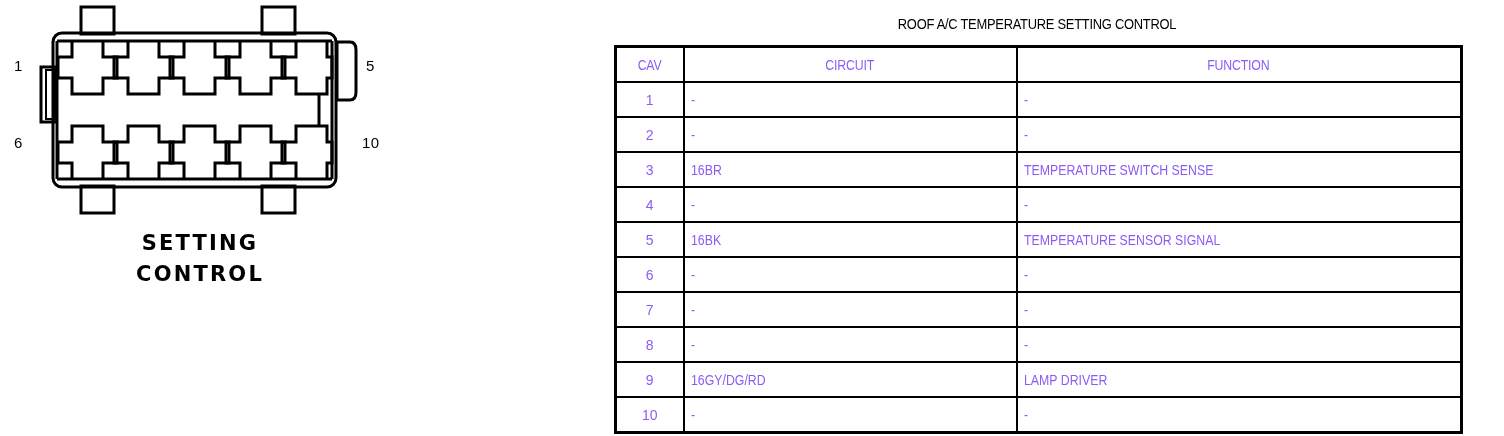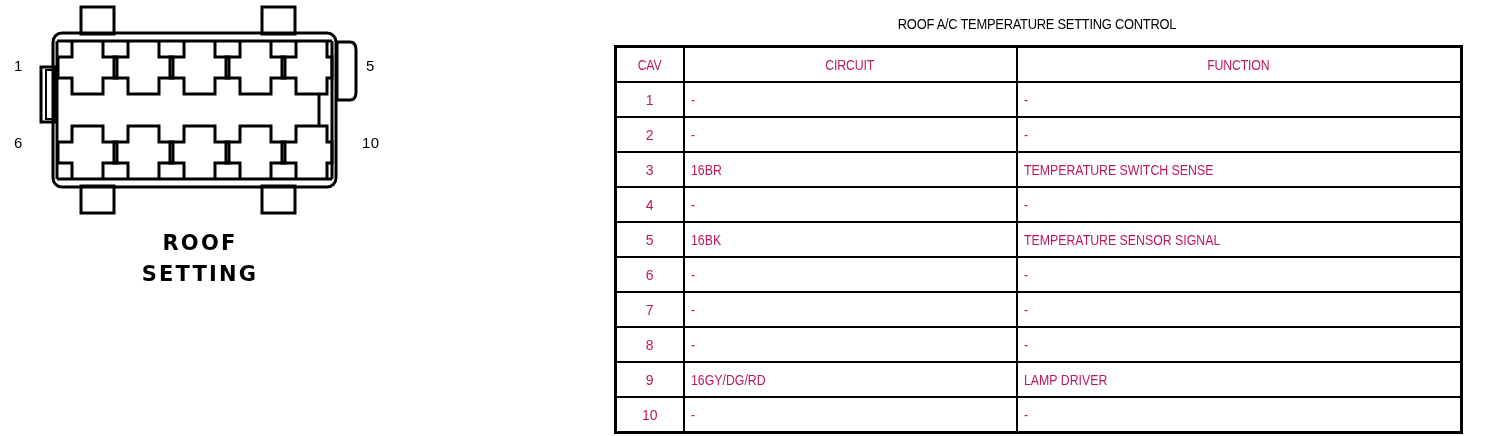--- a/index.html
+++ b/index.html
@@ -102,21 +102,21 @@
   #pinout-table col.col-function { width: 445px; }
 
   #pinout-table th,
   #pinout-table td {
     border: 2px solid #000;
     height: 33px;
     padding: 0;
     font-family: "Liberation Sans", sans-serif;
     font-size: 14px;
     font-weight: 400;
-    color: #be185d;
+    color: #8b5cf6;
     vertical-align: middle;
   }
   #pinout-table th {
     text-align: center;
     letter-spacing: -0.2px;
   }
   #pinout-table th .hdr-inner {
     display: inline-block;
     transform: scaleX(0.88);
   }
@@ -186,22 +186,22 @@
       </g>
     </svg>
   </div>
 
   <span class="pin-number" id="pin-label-1">1</span>
   <span class="pin-number" id="pin-label-6">6</span>
   <span class="pin-number" id="pin-label-5">5</span>
   <span class="pin-number" id="pin-label-10">10</span>
 
   <div id="connector-caption">
-    <span class="caption-line">ROOF</span>
     <span class="caption-line">SETTING</span>
+    <span class="caption-line">CONTROL</span>
   </div>
 
 </div>
 
 <div id="table-panel">
 
   <div id="table-title">ROOF A/C TEMPERATURE SETTING CONTROL</div>
 
   <table id="pinout-table">
     <colgroup>

